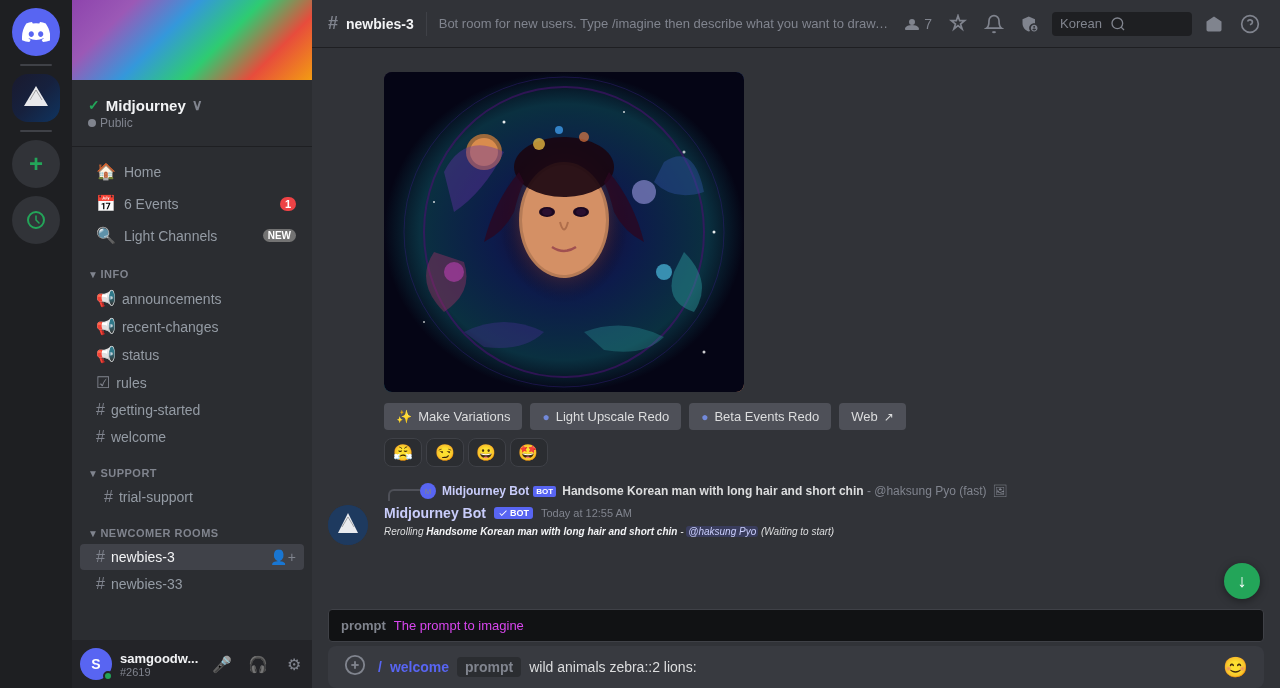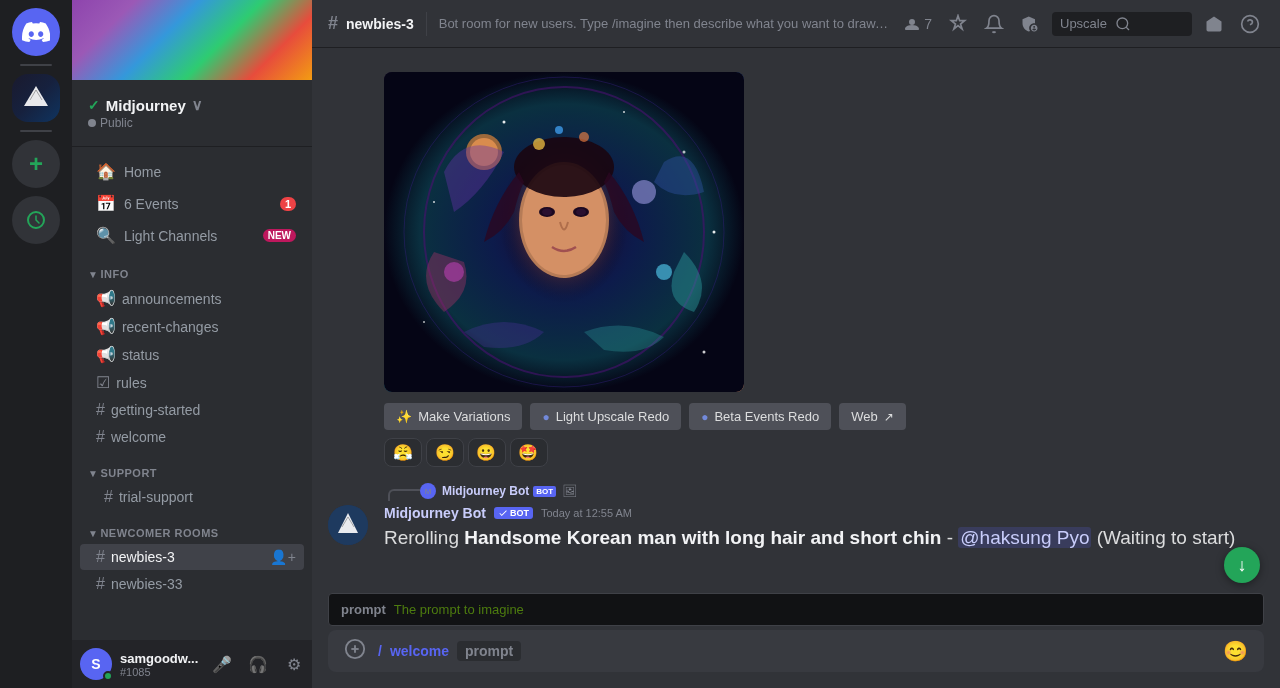--- a/index.html
+++ b/index.html
@@ -169,21 +169,21 @@
     .badge {
       background: #ed4245;
       color: white;
       border-radius: 10px;
       font-size: 11px;
       padding: 1px 5px;
       font-weight: 700;
       margin-left: auto;
     }
     .badge.new-badge {
-      background: #be185d;
+      background: #737373;
       font-size: 10px;
       padding: 1px 5px;
     }
     .nav-item {
       display: flex;
       align-items: center;
       padding: 6px 8px 6px 16px;
       border-radius: 4px;
       margin: 1px 8px;
       cursor: pointer;
@@ -358,22 +358,23 @@
       display: flex;
       align-items: center;
       gap: 2px;
     }
     .message-timestamp {
       color: #80848e;
       font-size: 11px;
     }
     .message-text {
       color: #dcddde;
-      font-size: 19px;
+      font-size: 10px;
       line-height: 1.4;
+      font-style: italic;
     }
     .message-text strong { color: #f2f3f5; }
     .message-text .mention {
       color: #c9cdfb;
       background: rgba(88, 101, 242, 0.2);
       border-radius: 3px;
       padding: 0 2px;
     }
 
     
@@ -430,21 +431,21 @@
       padding: 4px 8px;
       cursor: pointer;
       font-size: 16px;
       display: flex;
       align-items: center;
       gap: 4px;
     }
 
     
     .input-area {
-      padding: 0 16px 16px 16px;
+      padding: 0 16px 0 16px;
       flex-shrink: 0;
     }
     .message-input-container {
       background: #383a40;
       border-radius: 8px;
       display: flex;
       align-items: center;
       padding: 0 12px;
       gap: 8px;
     }
@@ -505,21 +506,21 @@
       display: flex;
       align-items: center;
       gap: 8px;
       font-size: 13px;
     }
     .prompt-label {
       color: #80848e;
       font-weight: 600;
     }
     .prompt-desc {
-      color: #4d7c0f;
+      color: #d946ef;
     }
 
     .channel-collapse { font-size: 10px; margin-right: 2px; }
 
     .verified-icon {
       color: #23a559;
       font-size: 14px;
     }
   </style>
 </head>
@@ -640,21 +641,21 @@
     </div>
   </div>
 
   <div class="user-bar">
     <div class="user-avatar" style="background:#5865f2; position:relative;">
       S
       <span style="position:absolute; bottom:-1px; right:-1px; width:10px; height:10px; background:#23a559; border-radius:50%; border:2px solid #232428;"></span>
     </div>
     <div class="user-info">
       <div class="user-name">samgoodw...</div>
-      <div class="user-discrim">#1085</div>
+      <div class="user-discrim">#2619</div>
     </div>
     <div class="user-controls">
       <div class="user-control-btn" title="Mute">🎤</div>
       <div class="user-control-btn" title="Deafen">🎧</div>
       <div class="user-control-btn" title="Settings">⚙</div>
     </div>
   </div>
 </div>
 
 <div class="main-content">
@@ -683,21 +684,21 @@
           <path d="M18 8A6 6 0 006 8c0 7-3 9-3 9h18s-3-2-3-9M13.73 21a2 2 0 01-3.46 0"></path>
         </svg>
       </div>
       <div class="top-action-btn">
         <svg width="20" height="20" viewBox="0 0 24 24" fill="#80848e">
             <path d="M17 11c.34 0 .67.03 1 .08V6.27L10.5 3 3 6.27v4.91c0 4.54 3.2 8.79 7.5 9.82.55-.13 1.08-.32 1.6-.55C11.41 19.47 11 18.28 11 17c0-3.31 2.69-6 6-6z"></path>
             <path d="M17 13c-2.21 0-4 1.79-4 4s1.79 4 4 4 4-1.79 4-4-1.79-4-4-4zm0 1.38c.62 0 1.12.51 1.12 1.12s-.51 1.12-1.12 1.12-1.12-.51-1.12-1.12.5-1.12 1.12-1.12zm0 5.37c-.93 0-1.74-.46-2.24-1.17.05-.72 1.51-1.08 2.24-1.08.73 0 2.19.36 2.24 1.08-.5.71-1.31 1.17-2.24 1.17z"></path>
           </svg>
       </div>
       <div class="search-bar">
-        <span class="search-placeholder">Upscale</span>
+        <span class="search-placeholder">Korean</span>
         <svg width="16" height="16" viewBox="0 0 24 24" fill="none" stroke="#80848e" stroke-width="2">
             <circle cx="11" cy="11" r="8"></circle>
             <path d="M21 21l-4.35-4.35"></path>
           </svg>
       </div>
       <div class="top-action-btn">
         <svg width="20" height="20" viewBox="0 0 24 24" fill="#80848e">
             <path d="M3 9h18v10a2 2 0 01-2 2H5a2 2 0 01-2-2V9zM3 9l9-6 9 6"></path>
           </svg>
       </div>
@@ -827,20 +828,24 @@
     </div>
 
     <div style="display:flex; align-items:flex-start; margin-bottom:4px; padding-left:60px;">
       <div style="width:32px; height:12px; border-left:2px solid #4e5058; border-top:2px solid #4e5058; border-radius:6px 0 0 0; margin-top:6px; flex-shrink:0;"></div>
       <div style="display:flex; align-items:center; gap:6px; color:#80848e; font-size:12px;">
         <div style="width:16px; height:16px; border-radius:50%; background:#5865f2; display:flex; align-items:center; justify-content:center; font-size:8px;">M</div>
         <div style="display:flex; align-items:center; gap:4px;">
           <span style="color:#c9cdfb; font-weight:600;">Midjourney Bot</span>
           <span style="background:#5865f2; color:white; font-size:8px; padding:1px 3px; border-radius:2px; font-weight:700;">BOT</span>
         </div>
+        <span style="overflow:hidden; white-space:nowrap; text-overflow:ellipsis; max-width:500px;">
+          <strong style="color:#dcddde;">Handsome Korean man with long hair and short chin</strong>
+          - @haksung Pyo (fast)
+        </span>
         <span style="color:#80848e;">🖼</span>
       </div>
     </div>
 
     <div class="message-group">
       <div class="message-avatar" style="background: #1e3a5f; border-radius:50%;">
         <svg width="40" height="40" viewBox="0 0 40 40">
           <rect width="40" height="40" rx="20" fill="#1e3a5f"></rect>
           <path d="M20 8L30 28H10L20 8Z" fill="white" opacity="0.9"></path>
           <path d="M14 22L20 12L26 22" fill="none" stroke="rgba(0,0,0,0.3)" stroke-width="1"></path>
@@ -882,17 +887,18 @@
         <svg width="22" height="22" viewBox="0 0 24 24" fill="none" stroke="#80848e" stroke-width="2">
             <circle cx="12" cy="12" r="10"></circle>
             <line x1="12" y1="8" x2="12" y2="16"></line>
             <line x1="8" y1="12" x2="16" y2="12"></line>
           </svg>
       </div>
       <div class="command-display">
         <span class="command-slash">/</span>
         <span class="command-name">welcome</span>
         <span class="command-param">prompt</span>
+        <input type="text" class="command-value" value="wild animals zebra::2 lions:" style="">
       </div>
       <div class="input-right-icon">😊</div>
     </div>
   </div>
 </div>
 
 </body></html>

